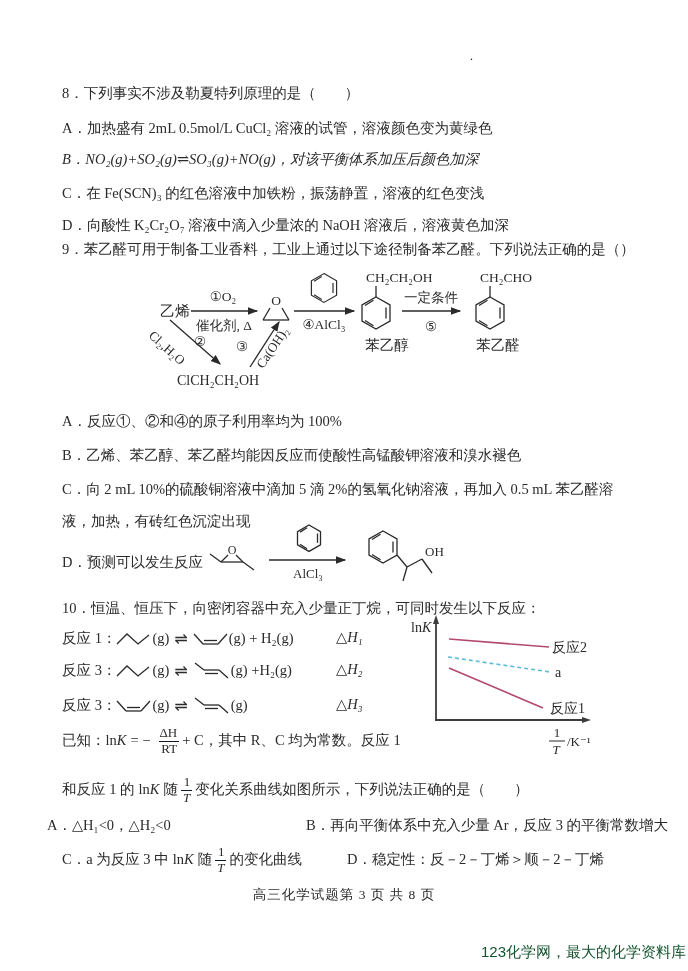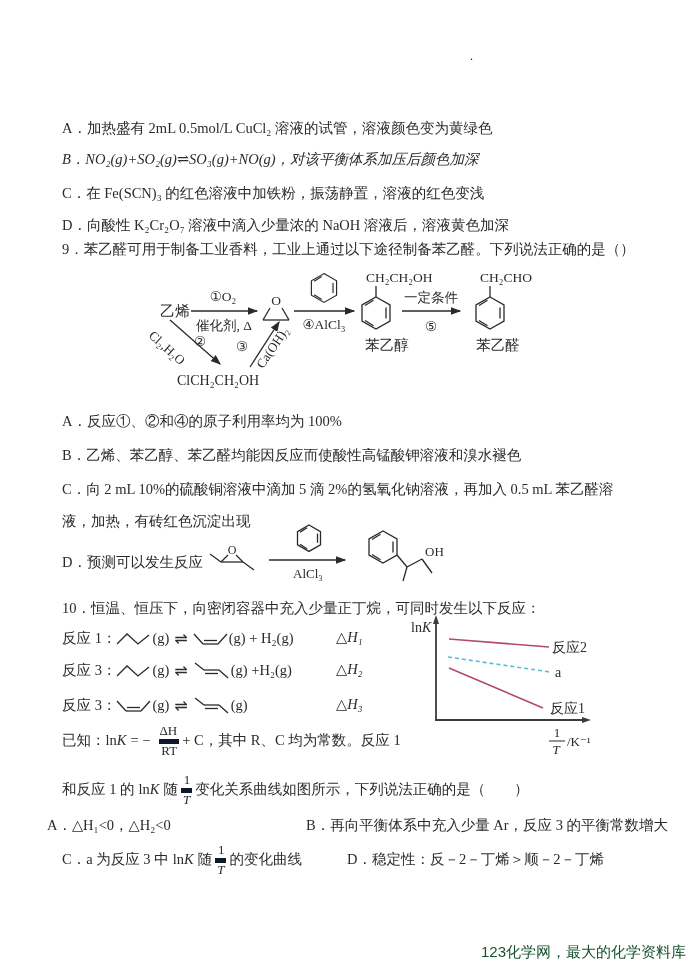--- a/index.html
+++ b/index.html
@@ -8,39 +8,40 @@
     background:#ffffff; overflow:hidden;
     font-family:"Liberation Serif","DejaVu Serif",serif;
     color:#2a2a2a; font-size:14.5px; line-height:1.35;
   }
   .abs{position:absolute;}
   .row{position:absolute; display:flex; align-items:center; white-space:nowrap;}
   .it{font-style:italic;}
   .eq{font-family:"DejaVu Sans",sans-serif; font-size:16px; margin:0 5px;}
   .frac{display:inline-flex; flex-direction:column; align-items:flex-end;
         font-size:13px; line-height:1.12; margin:0 3px; vertical-align:middle;}
-  .frac .den{border-top:5px solid #0f172a; padding:0 2px;}
+  .frac .den{border-top:1px solid #0f172a; padding:0 2px;}
   .frac .num{padding:0 2px;}
   .dh{position:absolute; left:336px; font-style:italic; white-space:nowrap;}
   svg{overflow:visible; font-family:"Liberation Serif","DejaVu Serif",serif;}
   svg text{fill:#2a2a2a;}
   .stroke{stroke:#2a2a2a; stroke-width:1.3; fill:none;}
   .footer{position:absolute; left:0; width:100%; text-align:center; top:886px;
           font-size:13.5px; letter-spacing:1px;}
   .watermark{position:absolute; right:2px; top:942px; font-size:15px; color:#14532d;
           font-family:"Liberation Sans","DejaVu Sans",sans-serif;}
   .stray{position:absolute; left:470px; top:48px; font-size:12px; color:#111;}
 </style>
 </head>
 <body>
 
 <div class="page">
 
   <span class="stray">.</span>
 
+  <div class="abs" style="left:62px;top:84px;">8．下列事实不涉及勒夏特列原理的是（　　）</div>
   <div class="abs" style="left:62px;top:119px;">A．加热盛有 2mL 0.5mol/L CuCl₂ 溶液的试管，溶液颜色变为黄绿色</div>
   <div class="abs" style="left:62px;top:150px;font-style:italic;">B．NO₂(g)+SO₂(g)⇌SO₃(g)+NO(g)，对该平衡体系加压后颜色加深</div>
   <div class="abs" style="left:62px;top:184px;">C．在 Fe(SCN)₃ 的红色溶液中加铁粉，振荡静置，溶液的红色变浅</div>
   <div class="abs" style="left:62px;top:216px;">D．向酸性 K₂Cr₂O₇ 溶液中滴入少量浓的 NaOH 溶液后，溶液黄色加深</div>
 
   <div class="abs" style="left:62px;top:240px;">9．苯乙醛可用于制备工业香料，工业上通过以下途径制备苯乙醛。下列说法正确的是（）</div>
 
   <svg class="abs" style="left:60px;top:254px;" width="520" height="146" viewBox="0 0 520 146">
     <defs>
       <marker id="ah" markerWidth="9" markerHeight="8" refX="7" refY="3" orient="auto">
@@ -251,15 +252,16 @@
       <span class="it">K</span>
     <span style="margin-left:4px;">随</span>
     <span class="frac">
       <span class="num">1</span>
       <span class="den it">T</span>
     </span>
     <span>的变化曲线</span>
   </div>
   <div class="abs" style="left:347px;top:850px;">D．稳定性：反－2－丁烯＞顺－2－丁烯</div>
 
+  <div class="footer">高三化学试题第 3 页 共 8 页</div>
   <div class="watermark">123化学网，最大的化学资料库</div>
 
 </div>
 
 </body></html>

